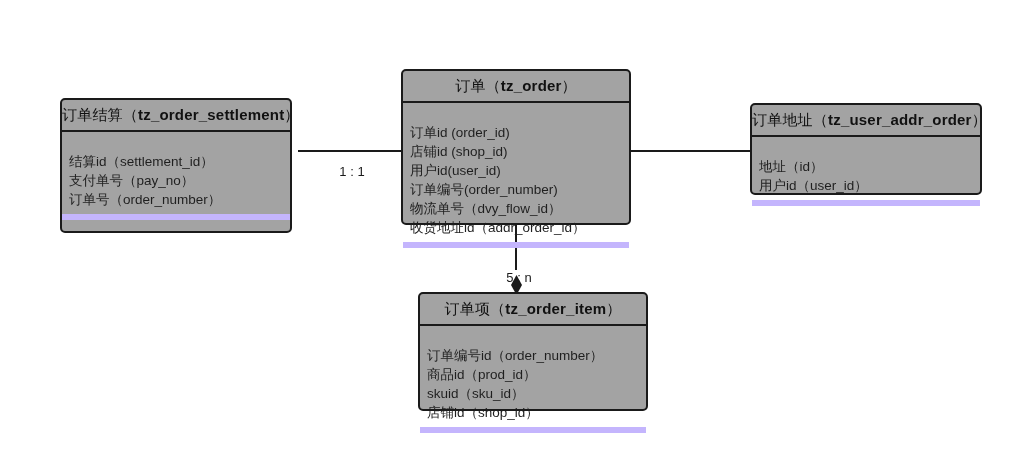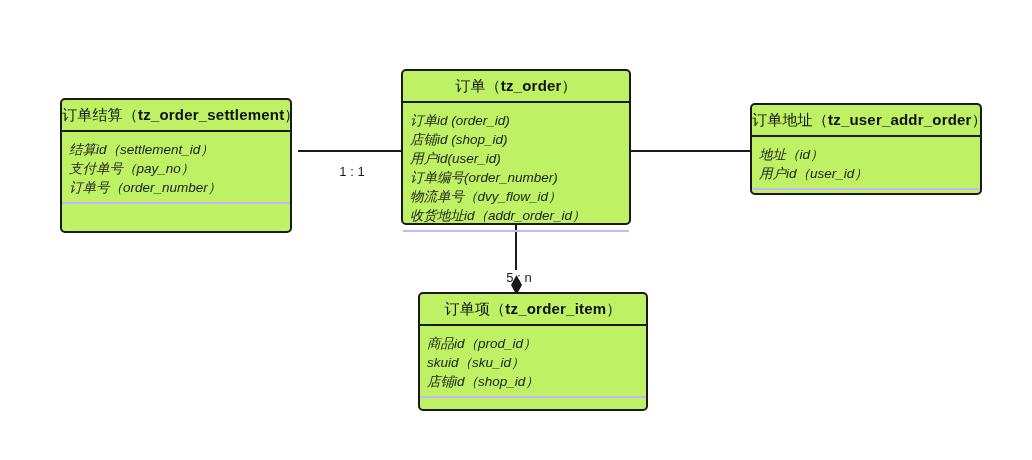--- a/index.html
+++ b/index.html
@@ -21,44 +21,43 @@
     left: 0;
     top: 0;
     width: 1032px;
     height: 460px;
   }
 
   
   .entity {
     position: absolute;
     box-sizing: border-box;
-    background: #bef264;
+    background: #a3a3a3;
     border: 2px solid #1a1a1a;
     border-radius: 5px;
     z-index: 3;
   }
   .entity-title {
     box-sizing: border-box;
     height: 32px;
     line-height: 30px;
     text-align: center;
     font-size: 15px;
     letter-spacing: 0.2px;
     border-bottom: 2px solid #1a1a1a;
     white-space: nowrap;
     color: #111111;
   }
   .entity-title .tbl {
     font-weight: bold;
   }
   .entity-fields {
     box-sizing: border-box;
-    padding: 8px 0 5px 7px;
-    border-bottom: 2px solid #c4b5fd;
-    font-style: italic;
+    padding: 20px 0 5px 7px;
+    border-bottom: 6px solid #c4b5fd;
   }
   .field {
     font-size: 13.5px;
     line-height: 19px;
     white-space: nowrap;
     color: #1f1f1f;
   }
   .entity-footer {
     box-sizing: border-box;
     height: 28px;
@@ -146,20 +145,21 @@
       <div class="field">用户id（user_id）</div>
     </div>
     <div class="entity-footer"></div>
   </div>
 
   <div class="entity" style="left:418px; top:292px; width:230px; height:119px;">
     <div class="entity-title">
       <span>订单项（</span><span class="tbl">tz_order_item</span><span>）</span>
     </div>
     <div class="entity-fields">
+      <div class="field">订单编号id（order_number）</div>
       <div class="field">商品id（prod_id）</div>
       <div class="field">skuid（sku_id）</div>
       <div class="field">店铺id（shop_id）</div>
     </div>
     <div class="entity-footer"></div>
   </div>
 
 </div>
 
 </body></html>

